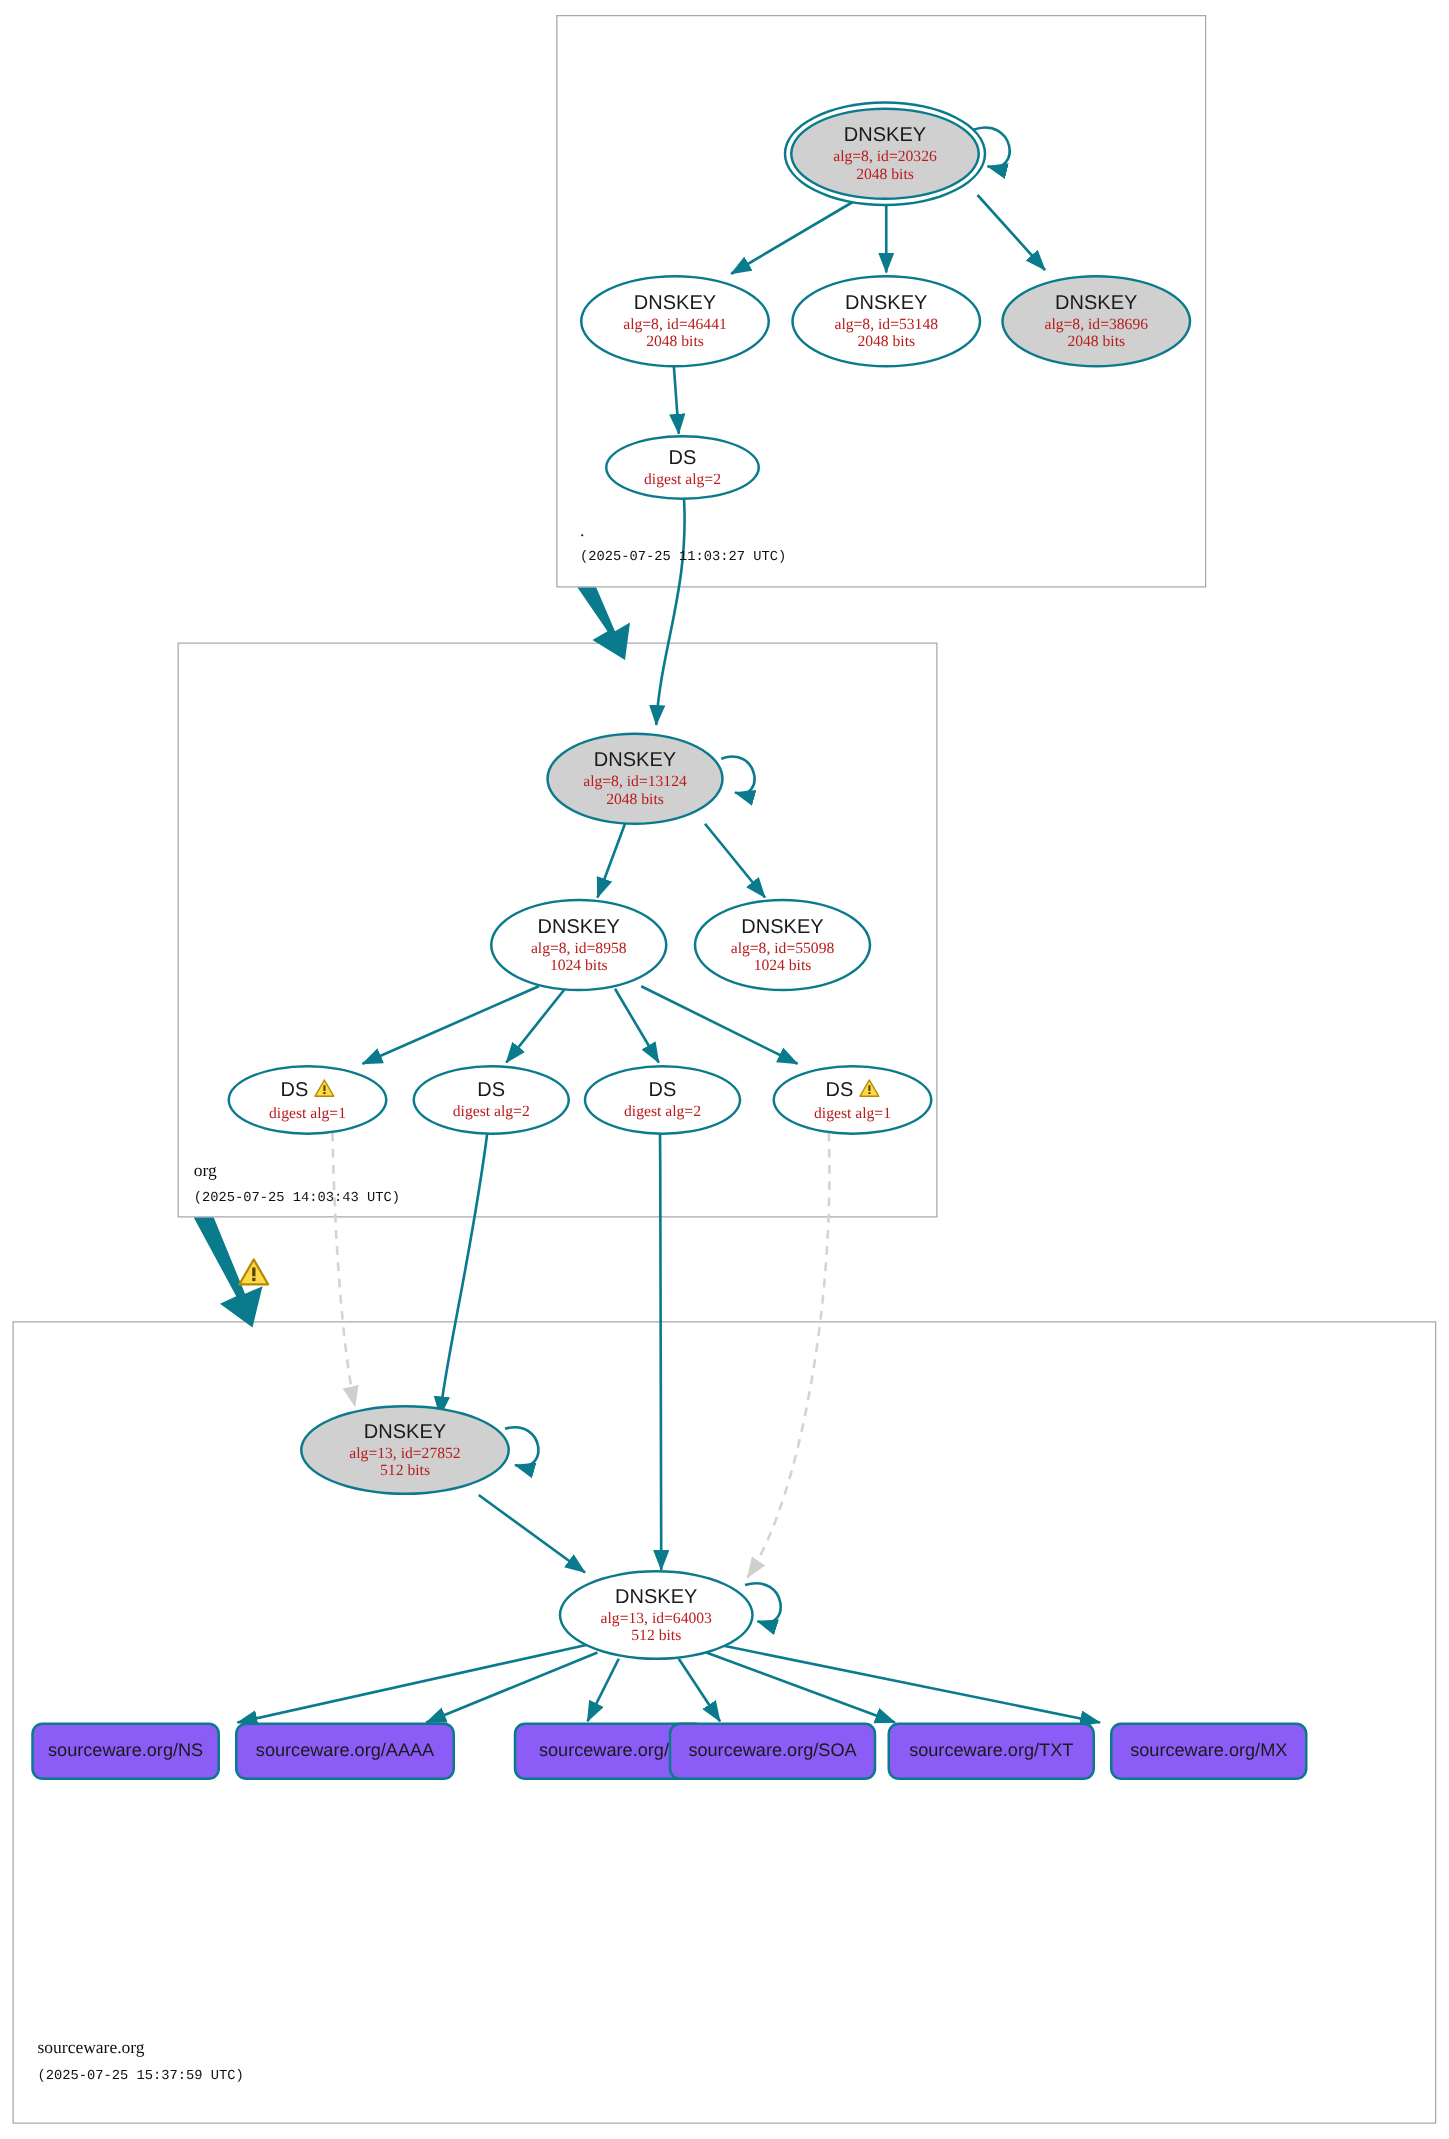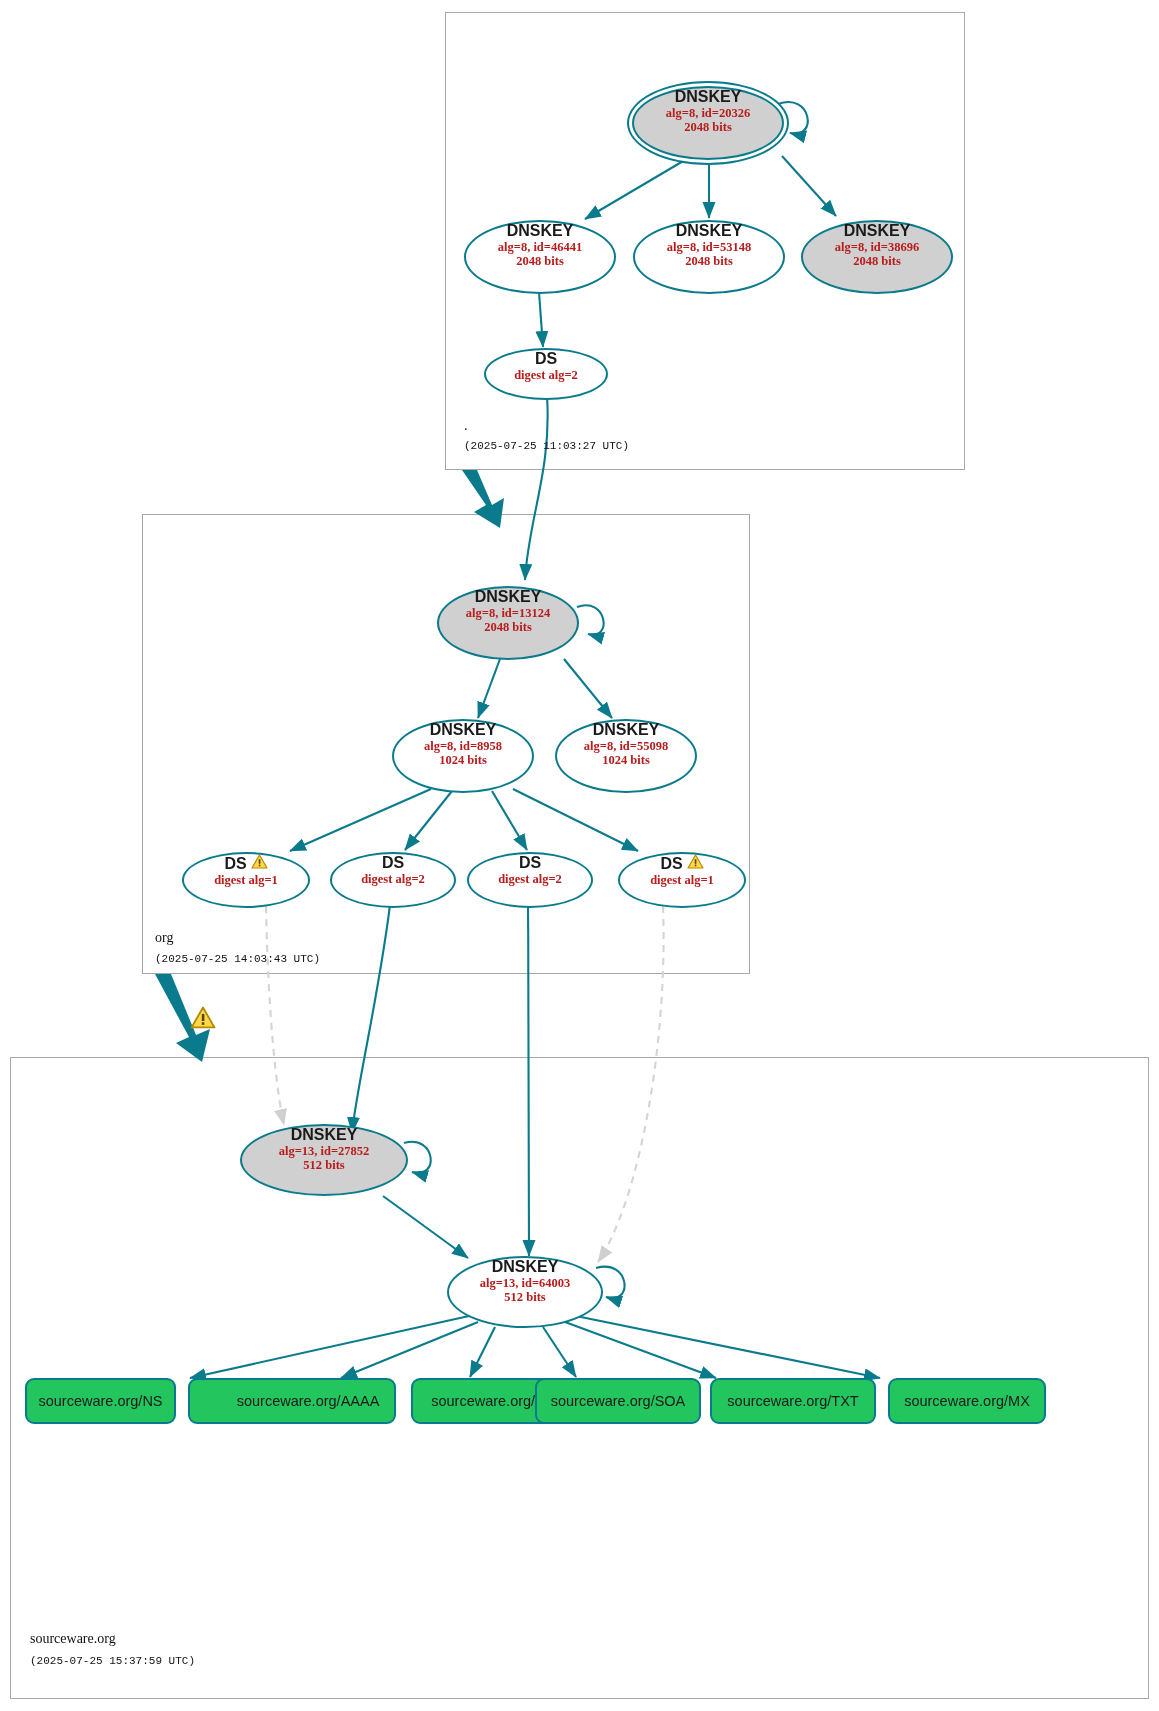--- a/index.html
+++ b/index.html
@@ -2,28 +2,28 @@
 <html><head>
 <meta charset="utf-8">
 <style>
   html,body{margin:0;padding:0;background:#ffffff;}
   body{font-family:"Liberation Serif", serif;}
   #stage{position:relative;width:1159px;height:1711px;overflow:hidden;background:#fff;}
   svg#graph{position:absolute;left:0;top:0;width:1159px;height:1711px;}
 
   .zonebox{position:absolute;border:1px solid #a8a8a8;background:transparent;box-sizing:border-box;}
 
-  .node{position:absolute;display:flex;flex-direction:column;align-items:center;
-        text-align:center;box-sizing:border-box;color:#000;font-weight:bold;}
+  .node{position:absolute;display:flex;flex-direction:column;align-items:center;justify-content:center;
+        text-align:center;box-sizing:border-box;color:#000;}
 
   .ellipse{border:2px solid #0a7b8c;border-radius:50%;background:#ffffff;}
   .ellipse.shaded{background:#d0d0d0;}
   .ellipse.dbl{box-shadow:0 0 0 3px #ffffff, 0 0 0 5px #0a7b8c;}
 
-  .rrset{border:2px solid #0a7b8c;border-radius:9px;background:#22c55e;
+  .rrset{border:2px solid #0a7b8c;border-radius:9px;background:#8b5cf6;
          display:flex;align-items:center;justify-content:center;text-align:right;}
 
   .t1{font-family:"Liberation Sans", sans-serif;font-size:16px;line-height:18px;color:#1a1a1a;}
   .t2{font-family:"Liberation Serif", serif;font-size:12.5px;line-height:14px;color:#b91c1c;}
   .rrtext{font-family:"Liberation Sans", sans-serif;font-size:14.5px;color:#1a1a1a;}
 
   .zonelabel{position:absolute;font-family:"Liberation Serif", serif;font-size:14px;color:#111;white-space:nowrap;}
   .zonetime{position:absolute;font-family:Liberation Mono, monospace;font-size:11px;color:#111;white-space:nowrap;}
 
   .warn{display:inline-block;vertical-align:middle;}
@@ -207,21 +207,21 @@
 
   <div class="node ellipse" style="left:447px;top:1256px;width:156px;height:72px;">
     <div class="t1">DNSKEY</div>
     <div class="t2">alg=13, id=64003</div>
     <div class="t2">512 bits</div>
   </div>
 
   <div class="rrset" style="position:absolute;left:25px;top:1378px;width:147px;height:42px;">
     <span class="rrtext">sourceware.org/NS</span>
   </div>
-  <div class="rrset" style="position:absolute;left:188px;top:1378px;width:172px;height:42px;padding-left:32px;">
+  <div class="rrset" style="position:absolute;left:188px;top:1378px;width:172px;height:42px;">
     <span class="rrtext">sourceware.org/AAAA</span>
   </div>
   <div class="rrset" style="position:absolute;left:375px;top:1378px;width:150px;height:42px;margin-left:36px;">
     <span class="rrtext">sourceware.org/A</span>
   </div>
   <div class="rrset" style="position:absolute;left:535px;top:1378px;width:162px;height:42px;">
     <span class="rrtext">sourceware.org/SOA</span>
   </div>
   <div class="rrset" style="position:absolute;left:710px;top:1378px;width:162px;height:42px;">
     <span class="rrtext">sourceware.org/TXT</span>

